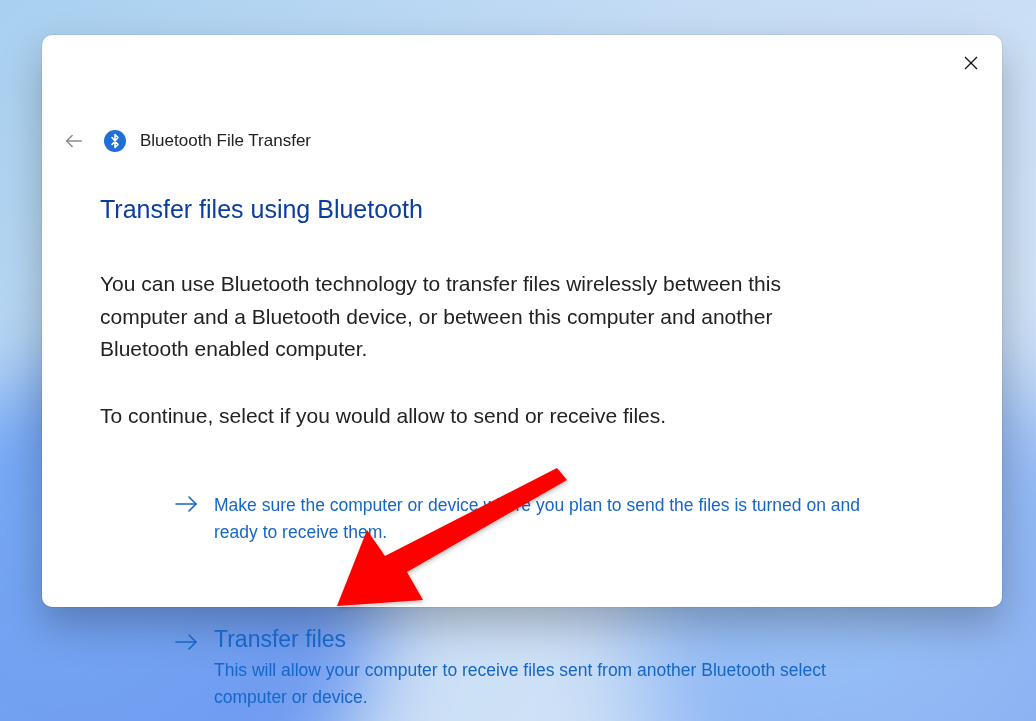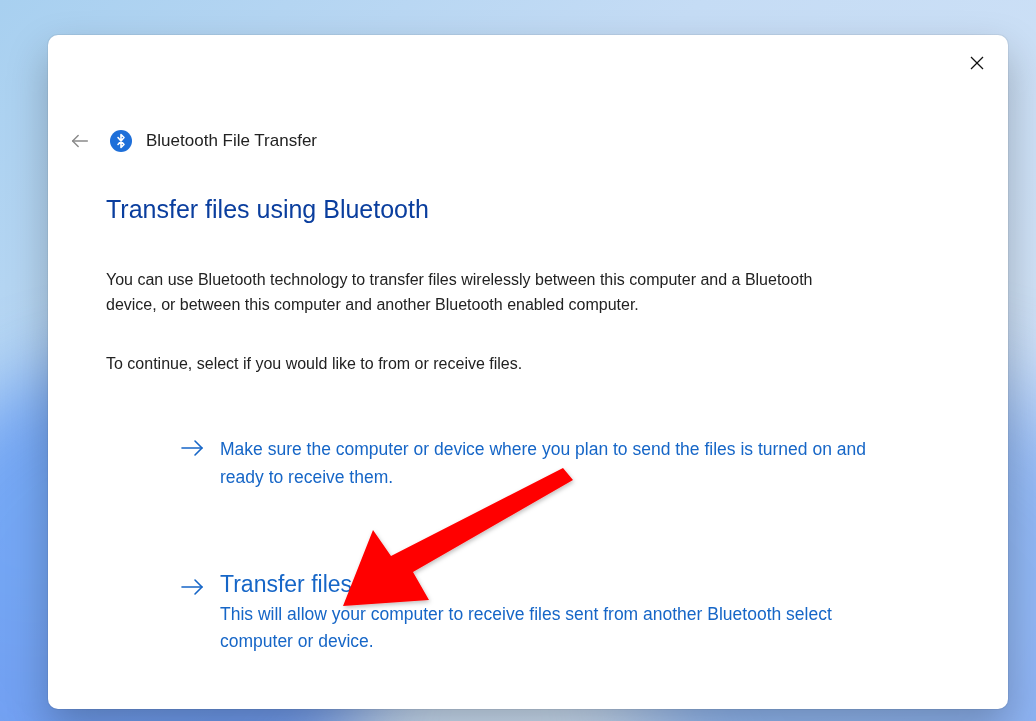--- a/index.html
+++ b/index.html
@@ -34,27 +34,26 @@
     border-radius: 50%;
     filter: blur(50px);
     opacity: 0.45;
   }
 
   .dialog {
     position: absolute;
     left: 42px;
     top: 35px;
     width: 960px;
-    height: 674px;
+    height: 572px;
     background: #ffffff;
     border-radius: 10px;
     box-shadow: 0 18px 40px rgba(0,0,0,0.25), 0 0 0 1px rgba(0,0,0,0.05);
     box-sizing: border-box;
     padding: 0;
-    margin-left: 6px;
   }
 
   .close-btn {
     position: absolute;
     right: 8px;
     top: 8px;
     width: 46px;
     height: 40px;
     display: flex;
     align-items: center;
@@ -103,21 +102,21 @@
     width: 850px;
   }
   .heading {
     color: #0a3e9e;
     font-size: 25px;
     font-weight: 400;
     margin-bottom: 44px;
   }
   .body-text {
     color: #222;
-    font-size: 16px;
+    font-size: 21px;
     line-height: 1.55;
     margin-bottom: 34px;
     max-width: 760px;
   }
 
   .options {
     margin-top: 56px;
     margin-left: 74px;
   }
   .option {
@@ -177,21 +176,21 @@
       <svg width="12" height="16" viewBox="0 0 12 16" fill="none" stroke="#ffffff" stroke-width="1.6" stroke-linejoin="round" stroke-linecap="round">
         <path d="M3 4.5 L9 11.5 L6 14.5 L6 1.5 L9 4.5 L3 11.5"></path>
       </svg>
     </div>
     <div class="header-title">Bluetooth File Transfer</div>
   </div>
 
   <div class="content">
     <div class="heading">Transfer files using Bluetooth</div>
     <div class="body-text">You can use Bluetooth technology to transfer files wirelessly between this computer and a Bluetooth device, or between this computer and another Bluetooth enabled computer.</div>
-    <div class="body-text">To continue, select if you would like to from or receive files.</div>
+    <div class="body-text">To continue, select if you would allow to send or receive files.</div>
 
     <div class="options">
 
       <div class="option">
         <span class="arrow">
           <svg width="26" height="24" viewBox="0 0 26 24" fill="none" stroke="currentColor" stroke-width="1.6" stroke-linecap="round" stroke-linejoin="round">
             <line x1="2" y1="12" x2="22" y2="12"></line>
             <polyline points="15 5 22 12 15 19"></polyline>
           </svg>
         </span>

